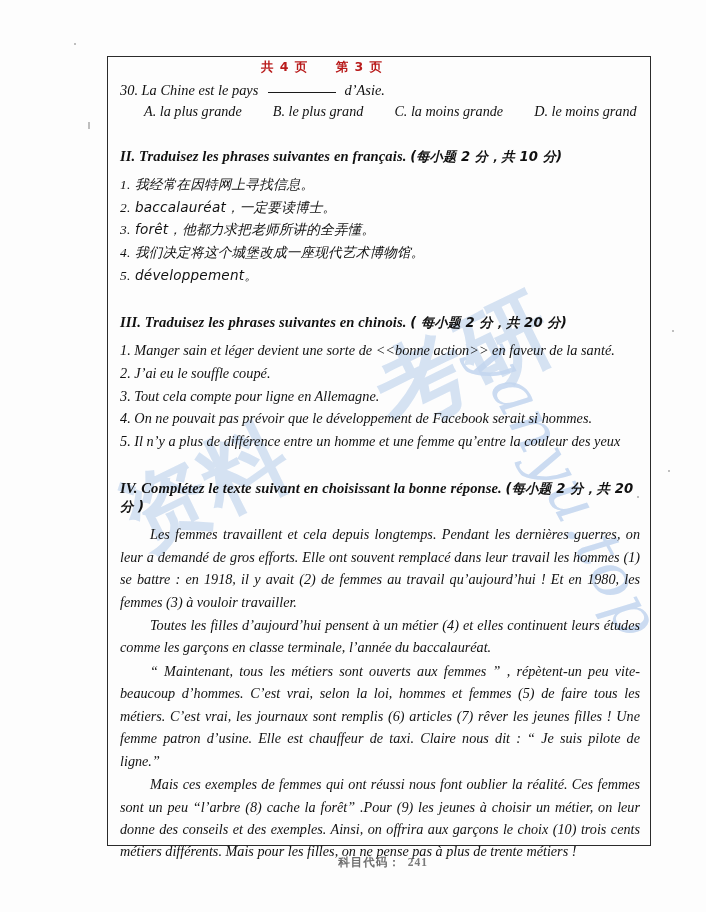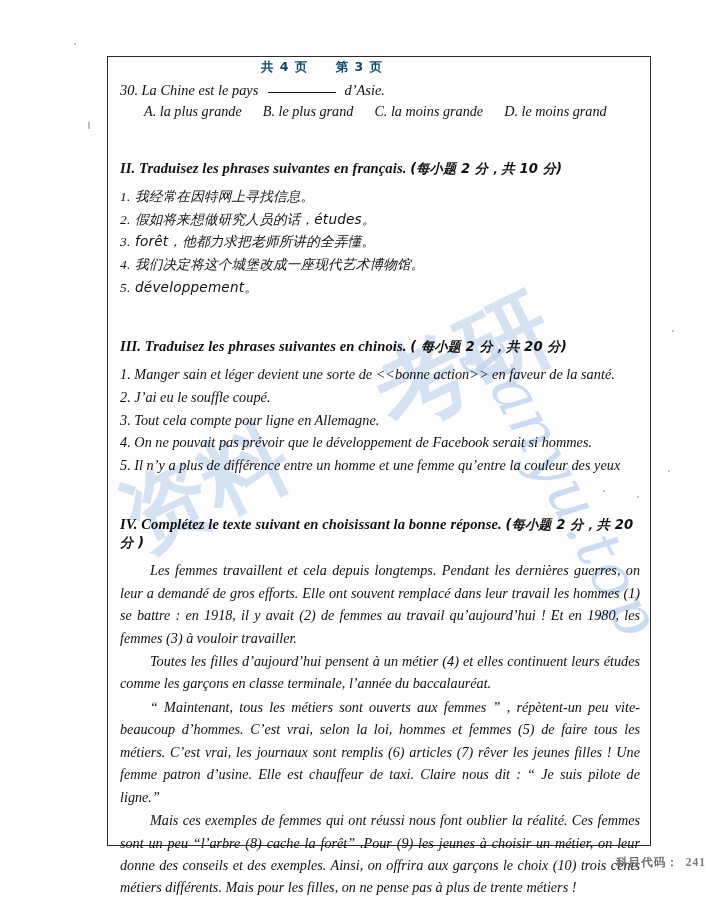--- a/index.html
+++ b/index.html
@@ -87,21 +87,21 @@
   #page-header {
     position: absolute;
     left: 0; right: 0;
     top: 59px;
     text-align: center;
     padding-right: 62px;
     font-family: "DejaVu Sans", sans-serif;
     font-weight: 700;
     font-size: 12.5px;
     letter-spacing: 1px;
-    color: #0c4a6e;
+    color: #b91c1c;
     z-index: 4;
   }
   #page-header span { margin: 0 11px; }
 
   
   #content {
     position: absolute;
     left: 120px;
     top: 80px;
     width: 520px;
@@ -119,28 +119,28 @@
     width: 68px;
     border-bottom: 1.3px solid #1a1a1a;
     margin: 0 5px 0 6px;
     vertical-align: 2px;
   }
   #q30-options {
     margin-top: 1px;
     padding-left: 24px;
     font-size: 14.2px;
     display: flex;
-    gap: 21px;
+    gap: 31px;
     white-space: nowrap;
   }
 
   .section-head {
     font-weight: 700;
     font-size: 14.6px;
-    margin-top: 40px;
+    margin-top: 28px;
     margin-bottom: 7px;
     letter-spacing: .1px;
   }
   .section-head .cjk {
     font-family: "DejaVu Sans", sans-serif;
     font-weight: 700;
     font-size: 13.2px;
   }
 
   .cn-item {
@@ -169,21 +169,21 @@
     text-align: justify;
     text-justify: inter-word;
     text-indent: 30px;
   }
 
   
   #subject-code {
     position: absolute;
     left: 0; right: 0;
     top: 855px;
-    text-align: right;
+    text-align: center;
     padding-left: 60px;
     font-family: "DejaVu Sans", sans-serif;
     font-weight: 700;
     font-size: 11.5px;
     color: #6e6e6e;
     letter-spacing: 1px;
     z-index: 4;
   }
   #subject-code .code {
     font-family: "Liberation Serif", serif;
@@ -237,21 +237,21 @@
       <span>II. Traduisez les phrases suivantes en français.</span>
       <span class="cjk">(每小题 2 分，共 10 分)</span>
     </div>
     <div>
       <div class="cn-item">
         <span class="num">1.</span>
         <span>我经常在因特网上寻找信息。</span>
       </div>
       <div class="cn-item">
         <span class="num">2.</span>
-        <span>假如将来想做研究人员的话，études。</span>
+        <span>baccalauréat，一定要读博士。</span>
       </div>
       <div class="cn-item">
         <span class="num">3.</span>
         <span>forêt，他都力求把老师所讲的全弄懂。</span>
       </div>
       <div class="cn-item">
         <span class="num">4.</span>
         <span>我们决定将这个城堡改成一座现代艺术博物馆。</span>
       </div>
       <div class="cn-item">

